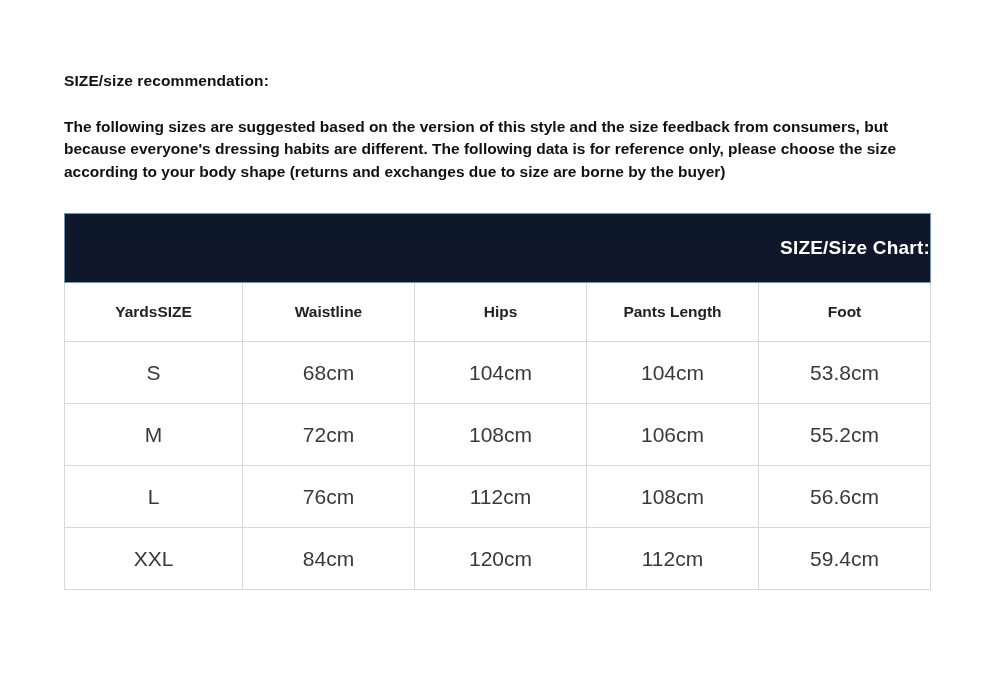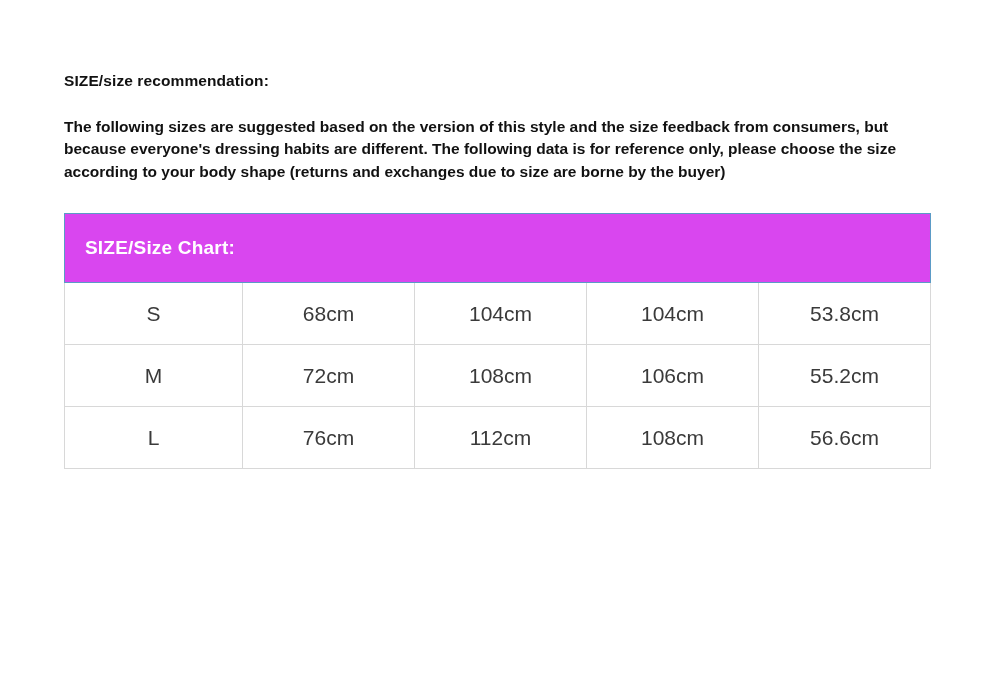--- a/index.html
+++ b/index.html
@@ -42,25 +42,26 @@
   table.size-chart {
     border-collapse: collapse;
     width: 866px;
     table-layout: fixed;
   }
   table.size-chart td, table.size-chart th {
     border: 1px solid #d8d8d8;
     padding: 0;
   }
   .banner-cell {
-    background: #d946ef;
+    background: #0f172a;
     border: 1px solid #5b9bc6 !important;
     height: 68px;
     vertical-align: middle;
     padding-left: 20px !important;
+    text-align: right;
   }
   .banner-text {
     color: #ffffff;
     font-size: 19px;
     font-weight: bold;
     letter-spacing: 0.2px;
   }
   .head-row th {
     height: 58px;
     font-size: 15.5px;
@@ -102,20 +103,27 @@
         <col class="col-hips">
         <col class="col-length">
         <col class="col-foot">
       </colgroup>
       <tbody>
         <tr>
           <td class="banner-cell" colspan="5">
             <span class="banner-text">SIZE/Size Chart:</span>
           </td>
         </tr>
+        <tr class="head-row">
+          <th>YardsSIZE</th>
+          <th>Waistline</th>
+          <th>Hips</th>
+          <th>Pants Length</th>
+          <th>Foot</th>
+        </tr>
 
         <tr class="data-row">
           <td>S</td>
           <td>68cm</td>
           <td>104cm</td>
           <td>104cm</td>
           <td>53.8cm</td>
         </tr>
         <tr class="data-row">
           <td>M</td>
@@ -124,17 +132,24 @@
           <td>106cm</td>
           <td>55.2cm</td>
         </tr>
         <tr class="data-row">
           <td>L</td>
           <td>76cm</td>
           <td>112cm</td>
           <td>108cm</td>
           <td>56.6cm</td>
         </tr>
+        <tr class="data-row">
+          <td>XXL</td>
+          <td>84cm</td>
+          <td>120cm</td>
+          <td>112cm</td>
+          <td>59.4cm</td>
+        </tr>
       </tbody>
     </table>
   </div>
 
 </div>
 
 </body></html>

